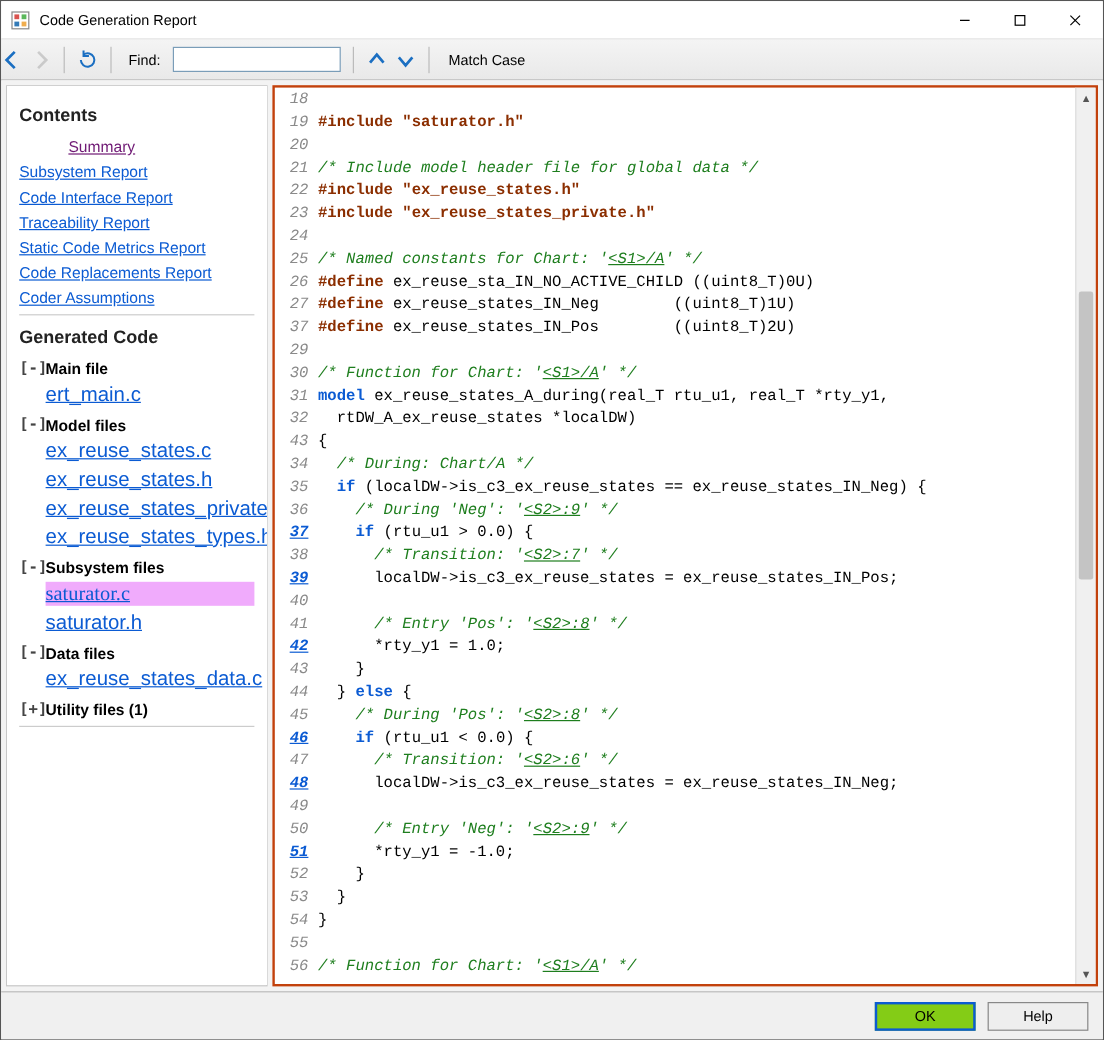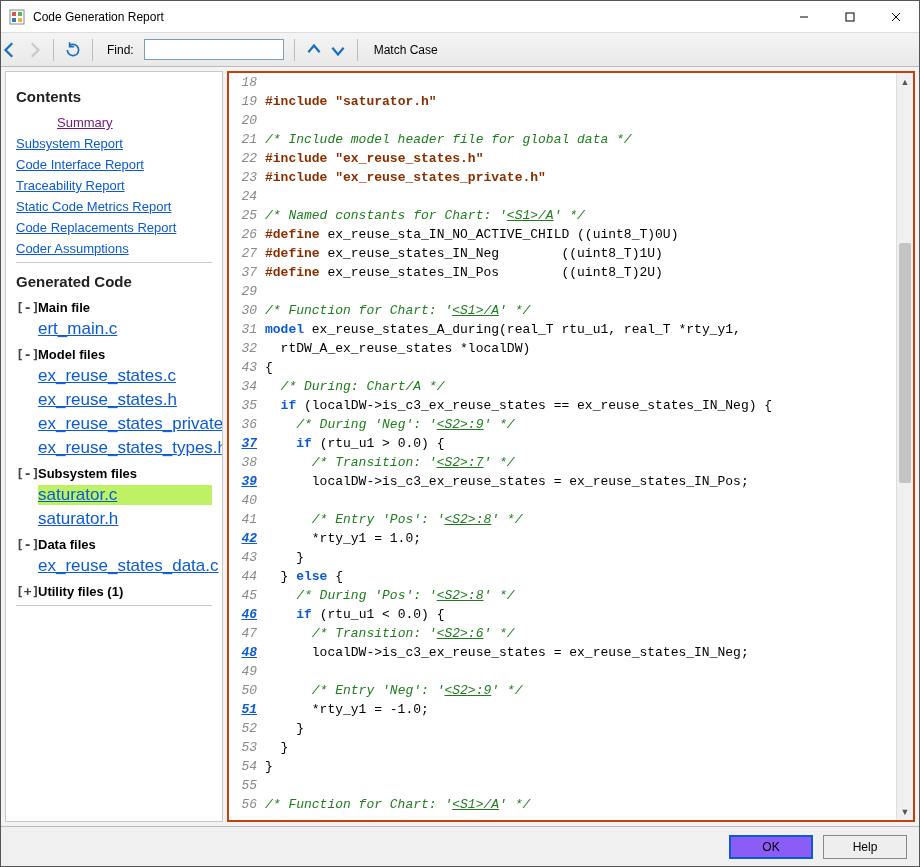--- a/index.html
+++ b/index.html
@@ -20,35 +20,35 @@
   .match-case { font-size:12px; margin-left:6px; }
   .body { flex:1; display:flex; overflow:hidden; background:#f3f3f3; padding:4px; gap:4px;}
   .sidebar { width:218px; background:#fff; border:1px solid #c8c8c8; padding:8px 10px; overflow:auto; font-size:13px;}
   .sb-head { font-weight:bold; font-size:15px; margin:8px 0 10px 0; color:#222;}
   .sb-hr { border:none; border-top:1px solid #ccc; margin:6px 0 10px 0;}
   .sb-link { display:block; color:#0b5bd3; text-decoration:underline; margin:6px 0; font-size:13px; cursor:pointer;}
   .sb-link.muted { color:#701a75;margin-left:41px; }
   .sb-section { font-weight:bold; font-size:13px; margin:8px 0 4px 0; display:flex; align-items:center; gap:4px;}
   .sb-toggle { color:#444; width:18px; display:inline-block; font-family:monospace;}
   .sb-file { display:block; color:#0b5bd3; text-decoration:underline; margin:4px 0 4px 22px; font-size:17px; cursor:pointer; white-space:nowrap;}
-  .sb-file.selected { background:#bef264; }
+  .sb-file.selected { background:#f0abfc;font-family:Liberation Serif, serif; }
   .main { flex:1; background:#fff; border:2px solid #c2410c; position:relative; overflow:hidden;}
   .code-area { position:absolute; inset:0; overflow:auto; font-family:Consolas,"Courier New",monospace; font-size:13px; line-height:19px; }
   .code-line { display:flex; white-space:pre; }
   .gutter { width:36px; text-align:right; color:#8a8a8a; font-style:italic; padding-right:8px; flex:0 0 auto; user-select:none;}
   .gutter.strong { color:#0b5bd3; font-weight:bold; text-decoration:underline; font-style:italic;}
   .code { flex:1; padding-right:10px;}
   .code .pp { color:#8b2e00; font-weight:bold;}
   .code .str { color:#8b2e00; font-weight:bold;}
   .code .cm { color:#1e7e1e; font-style:italic;}
   .code .cm-link { text-decoration:underline;}
   .code .kw { color:#0b5bd3; font-weight:bold;}
   .footer { height:40px; border-top:1px solid #bbb; background:#f0f0f0; display:flex; align-items:center; justify-content:flex-end; gap:10px; padding:0 12px;}
   .btn { width:84px; height:24px; border:1px solid #888; background:#eee; font-size:12px; display:flex; align-items:center; justify-content:center; cursor:pointer;}
-  .btn.primary { border:2px solid #0b5bd3; background:#8b5cf6;}
+  .btn.primary { border:2px solid #0b5bd3; background:#84cc16;}
   .vscroll { position:absolute; right:0; top:0; bottom:0; width:17px; background:#f0f0f0; border-left:1px solid #ddd;}
   .vscroll .thumb { position:absolute; left:2px; right:2px; top:170px; height:240px; background:#c4c4c4; border-radius:2px;}
   .vscroll .arrow { position:absolute; left:0; right:0; height:17px; display:flex; align-items:center; justify-content:center; color:#555; font-size:9px;}
   .vscroll .arrow.up{ top:0;} .vscroll .arrow.down{ bottom:0;}
 </style>
 </head>
 <body>
 
 <div class="window">
 

